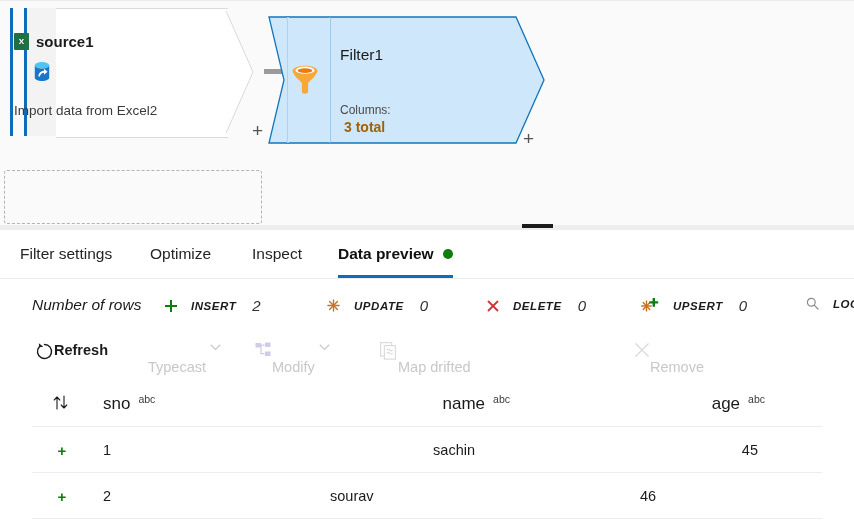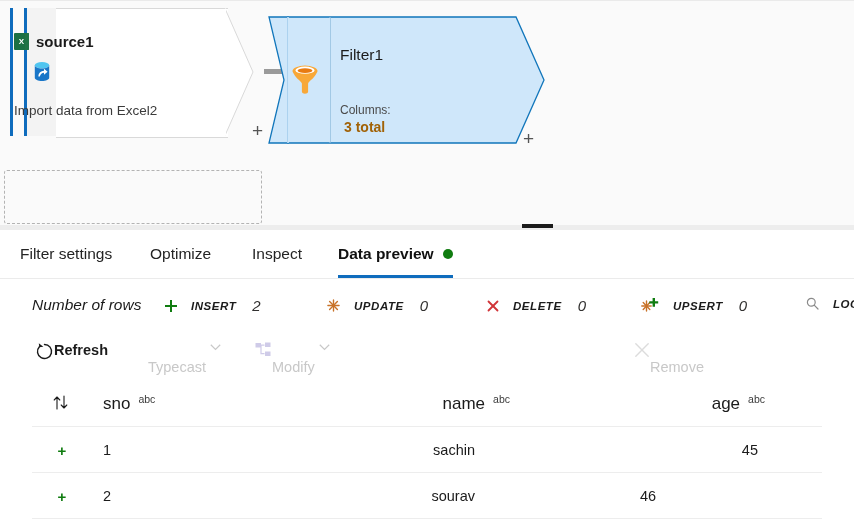--- a/index.html
+++ b/index.html
@@ -348,20 +348,31 @@
         </svg>
       </span>
       <span class="tb-label">Modify</span>
       <span class="tb-chev">
         <svg width="11" height="7" viewBox="0 0 11 7">
             <path d="M0.8 0.8 L5.5 5.4 L10.2 0.8" fill="none" stroke="#c8c8c8" stroke-width="1.2"></path>
           </svg>
       </span>
     </div>
 
+    <div class="tb-item tb-disabled" style="left:380px">
+      <span>
+        <svg width="18" height="18" viewBox="0 0 18 18">
+          <rect x="0.6" y="0.6" width="11" height="13.5" fill="none" stroke="#dcdcdc" stroke-width="1.2"></rect>
+          <rect x="4.4" y="3.6" width="11" height="13.5" fill="#ffffff" stroke="#dcdcdc" stroke-width="1.2"></rect>
+          <path d="M6.6 8 q1.5 -1.6 3 0 t3 0" fill="none" stroke="#dcdcdc" stroke-width="1.2"></path>
+          <path d="M6.6 11.2 q1.5 -1.6 3 0 t3 0" fill="none" stroke="#dcdcdc" stroke-width="1.2"></path>
+        </svg>
+      </span>
+      <span class="tb-label">Map drifted</span>
+    </div>
 
 
     <div class="tb-item tb-disabled" style="left:634px">
       <span>
         <svg width="16" height="16" viewBox="0 0 16 16">
           <g stroke="#dcdcdc" stroke-width="1.4" stroke-linecap="round">
             <line x1="1.8" y1="1.8" x2="14.2" y2="14.2"></line>
               <line x1="14.2" y1="1.8" x2="1.8" y2="14.2"></line>
           </g>
         </svg>
@@ -412,21 +423,21 @@
       <div class="sep"></div>
     </div>
 
     <div class="grid-row" style="top:92px">
       <div class="cell" style="left:49px;width:26px;justify-content:center">
         <span class="rowplus">+</span>
       </div>
       <div class="cell" style="left:103px;width:70px;justify-content:flex-start">
         <span class="cell-val">2</span>
       </div>
-      <div class="cell" style="left:330px;width:145px;justify-content:flex-end">
+      <div class="cell" style="left:330px;width:145px;">
         <span class="cell-val">sourav</span>
       </div>
       <div class="cell" style="left:640px;width:118px;justify-content:flex-start">
         <span class="cell-val">46</span>
       </div>
       <div class="sep"></div>
     </div>
 
   </div>
 </div>

